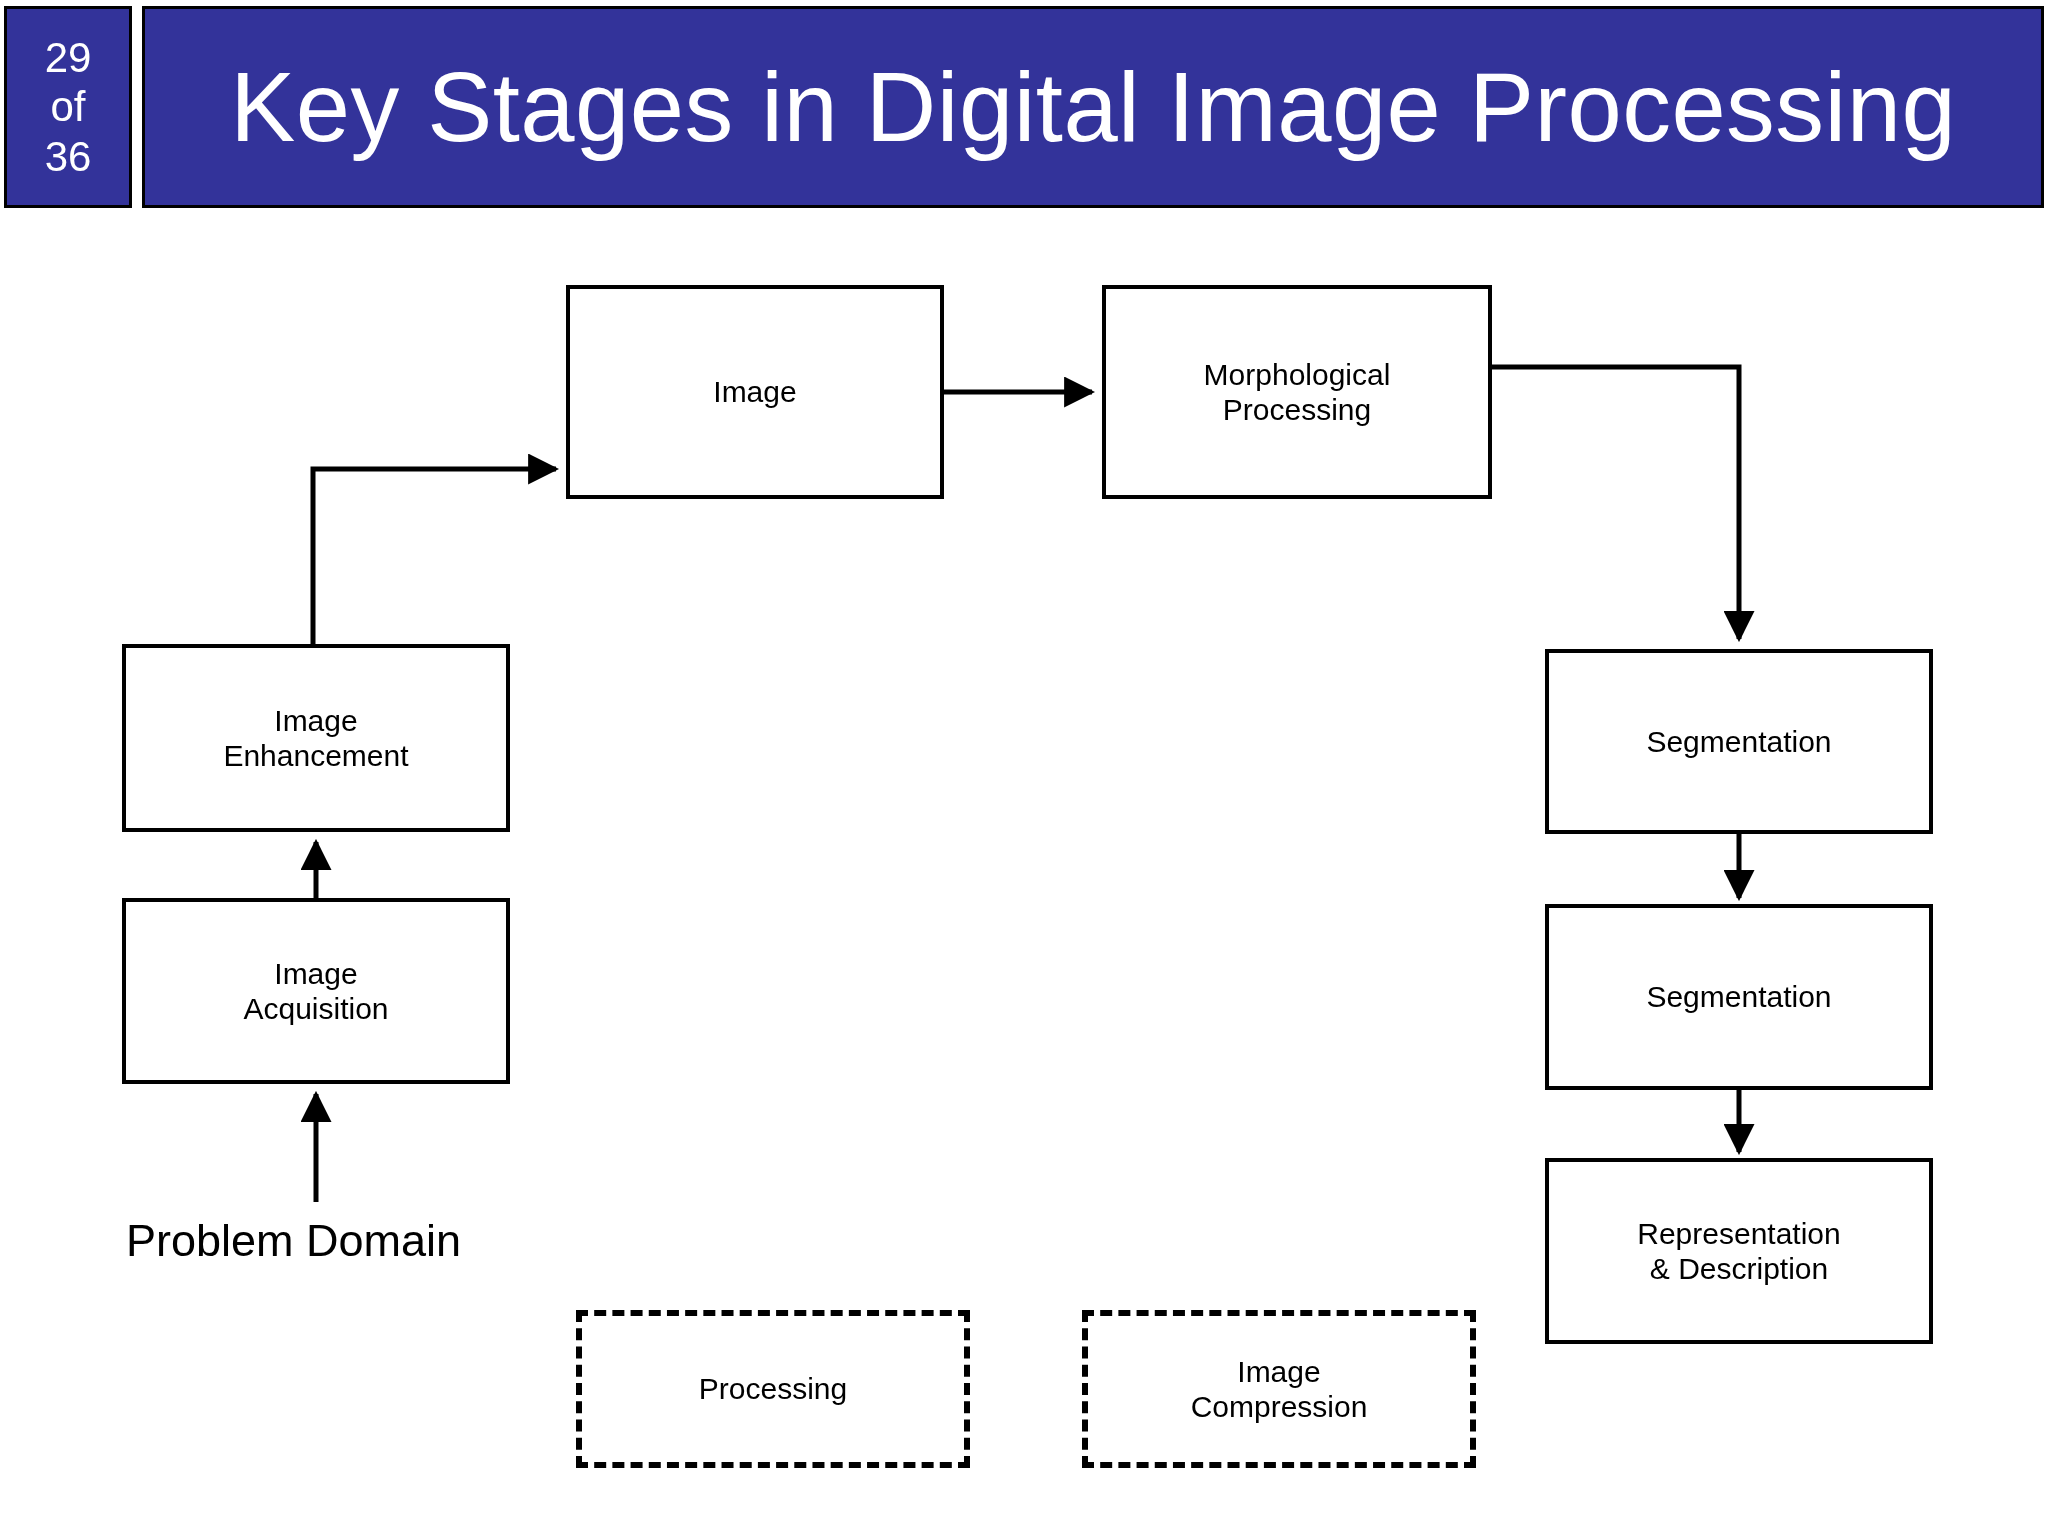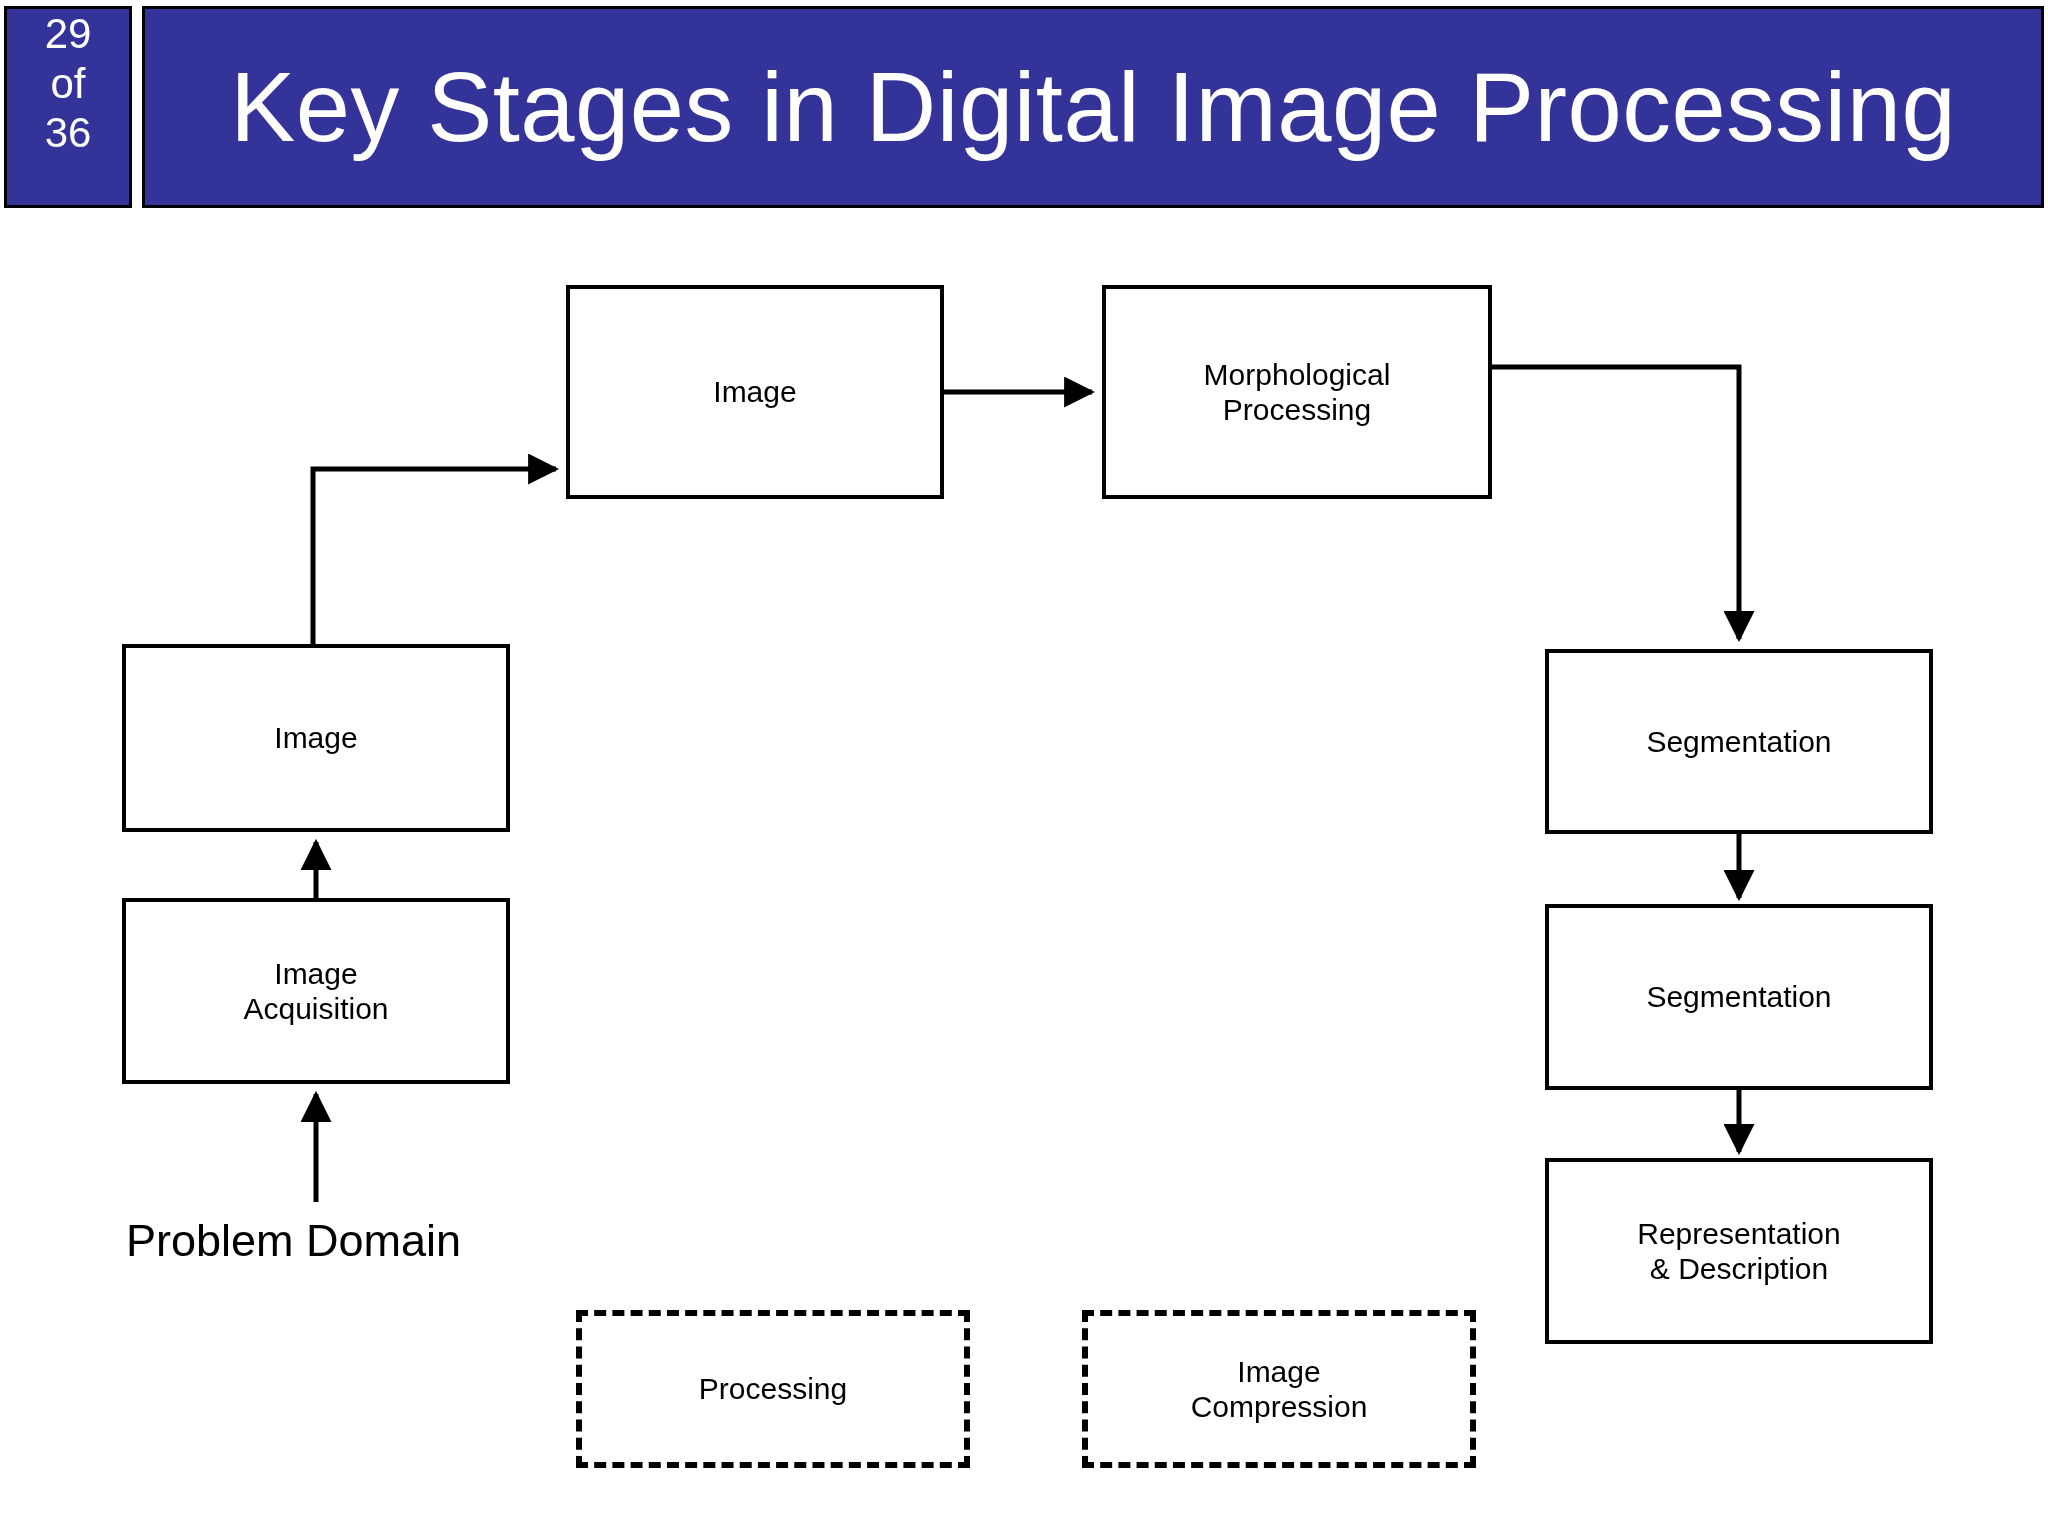--- a/index.html
+++ b/index.html
@@ -30,21 +30,21 @@
     top: 6px;
     width: 128px;
     height: 202px;
     background: #33339a;
     border: 3px solid #000000;
     box-sizing: border-box;
     color: #ffffff;
     display: flex;
     flex-direction: column;
     align-items: center;
-    justify-content: flex-start;
+    justify-content: center;
     line-height: 1.18;
     font-size: 42px;
   }
   .page-badge span { display: block; text-align: center; }
 
   .title-bar {
     position: absolute;
     left: 142px;
     top: 6px;
     width: 1902px;
@@ -186,20 +186,21 @@
   <div class="node" id="node-morphological">
     <div>
       <span class="label">Morphological</span>
       <span class="label">Processing</span>
     </div>
   </div>
 
   <div class="node" id="node-image-enhancement">
     <div>
       <span class="label">Image</span>
+      <span class="label">Enhancement</span>
     </div>
   </div>
 
   <div class="node" id="node-image-acquisition">
     <div>
       <span class="label">Image</span>
       <span class="label">Acquisition</span>
     </div>
   </div>
 

